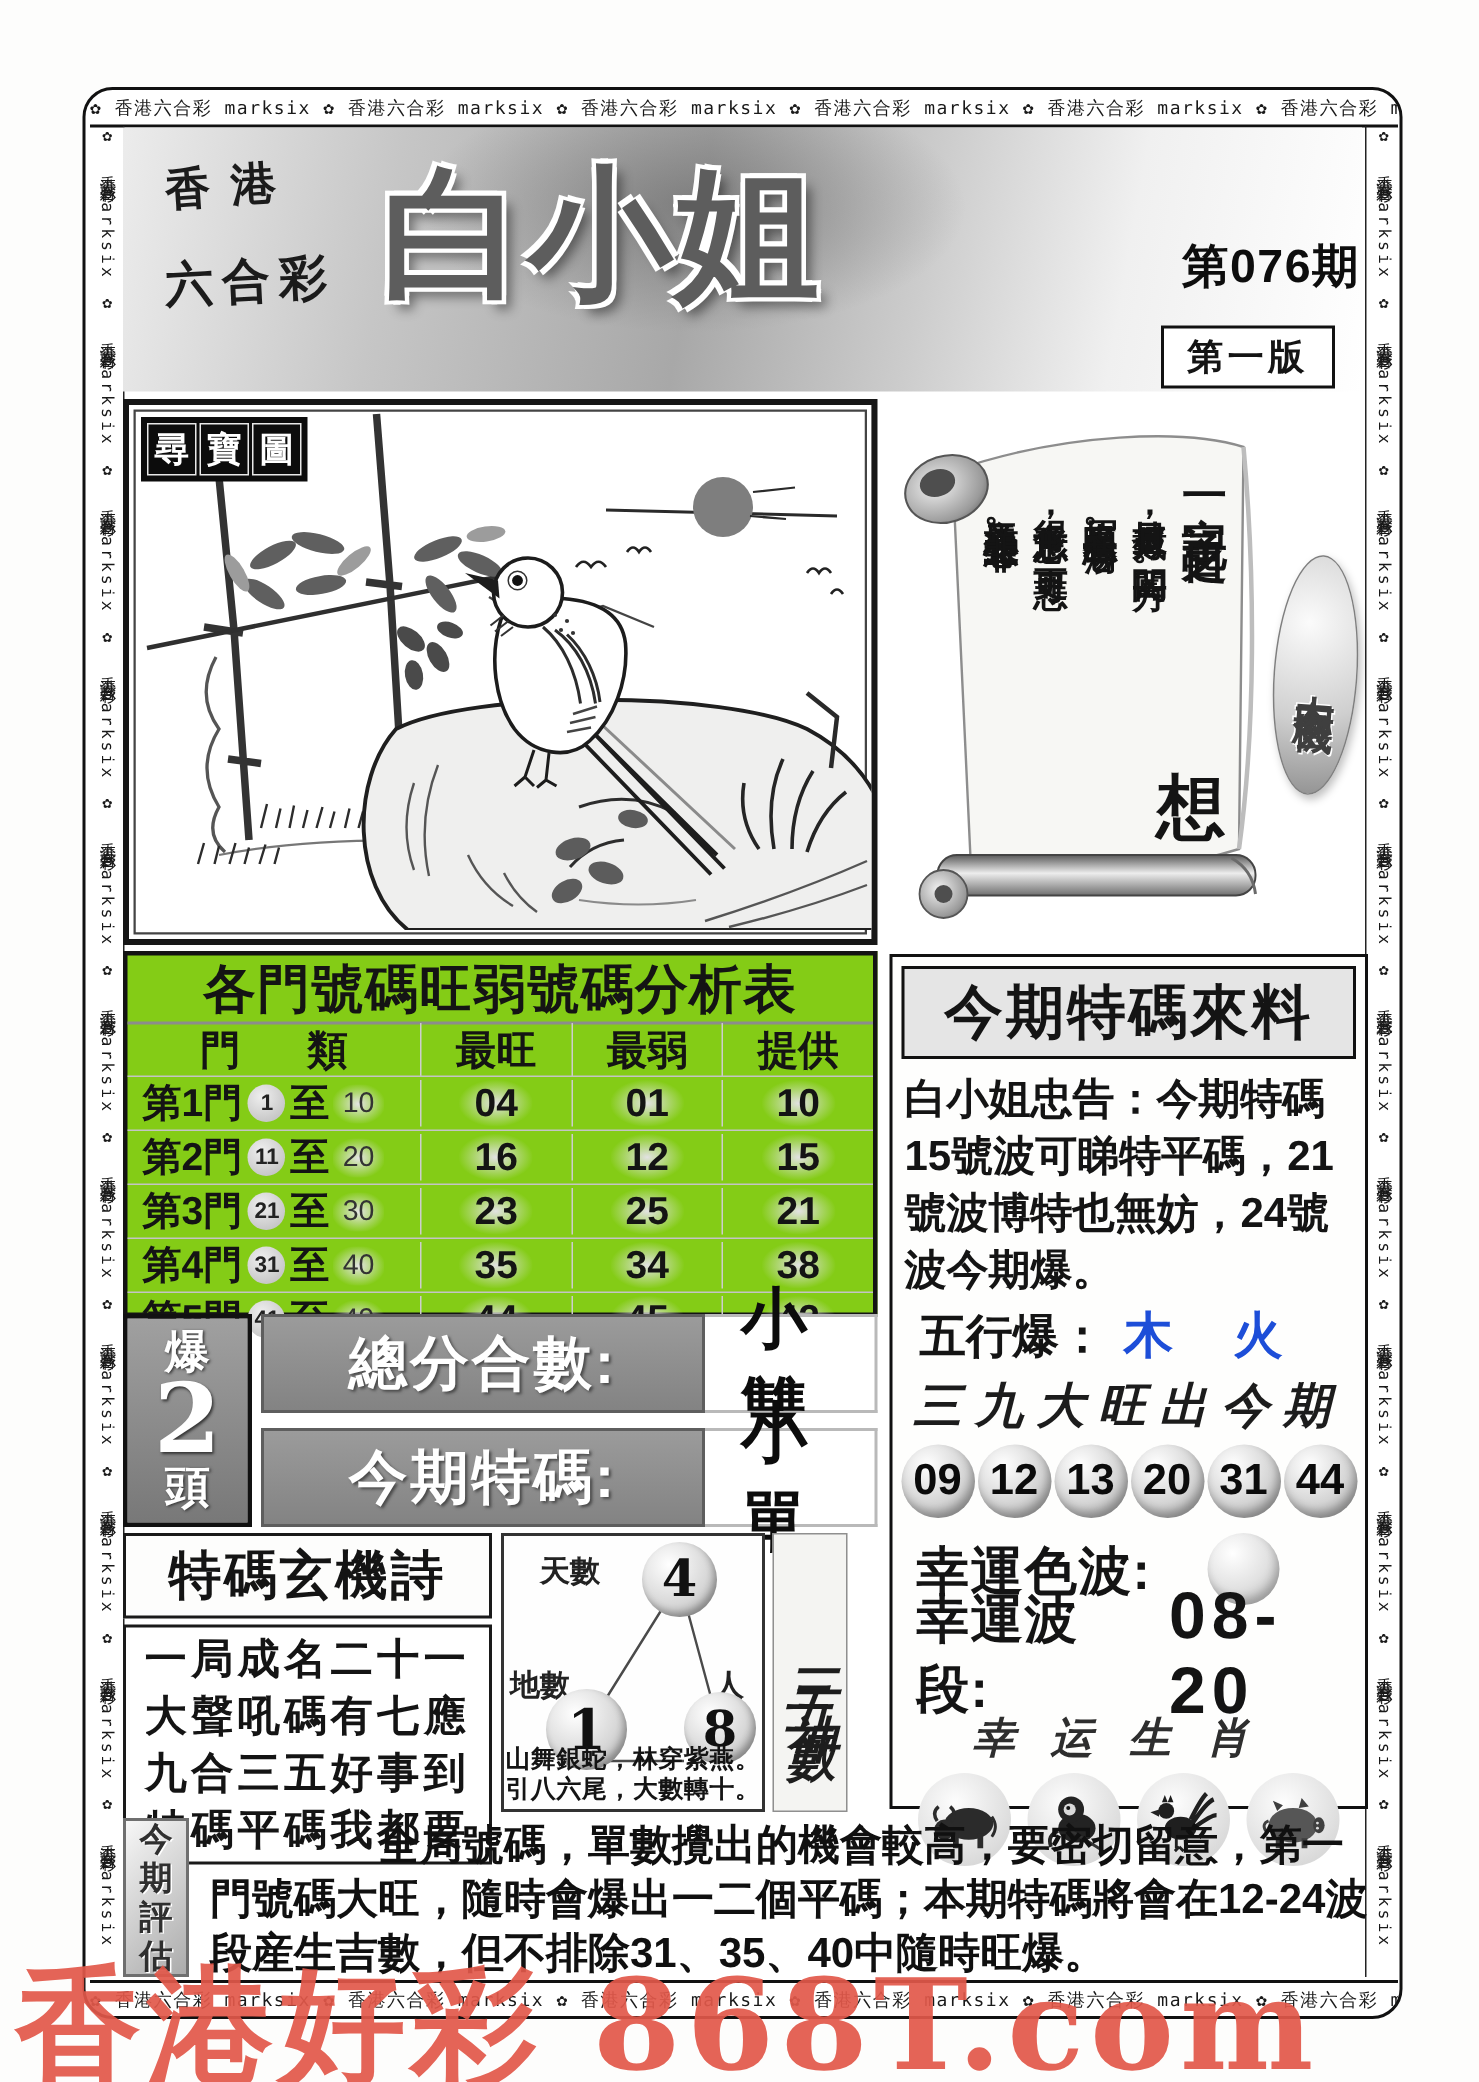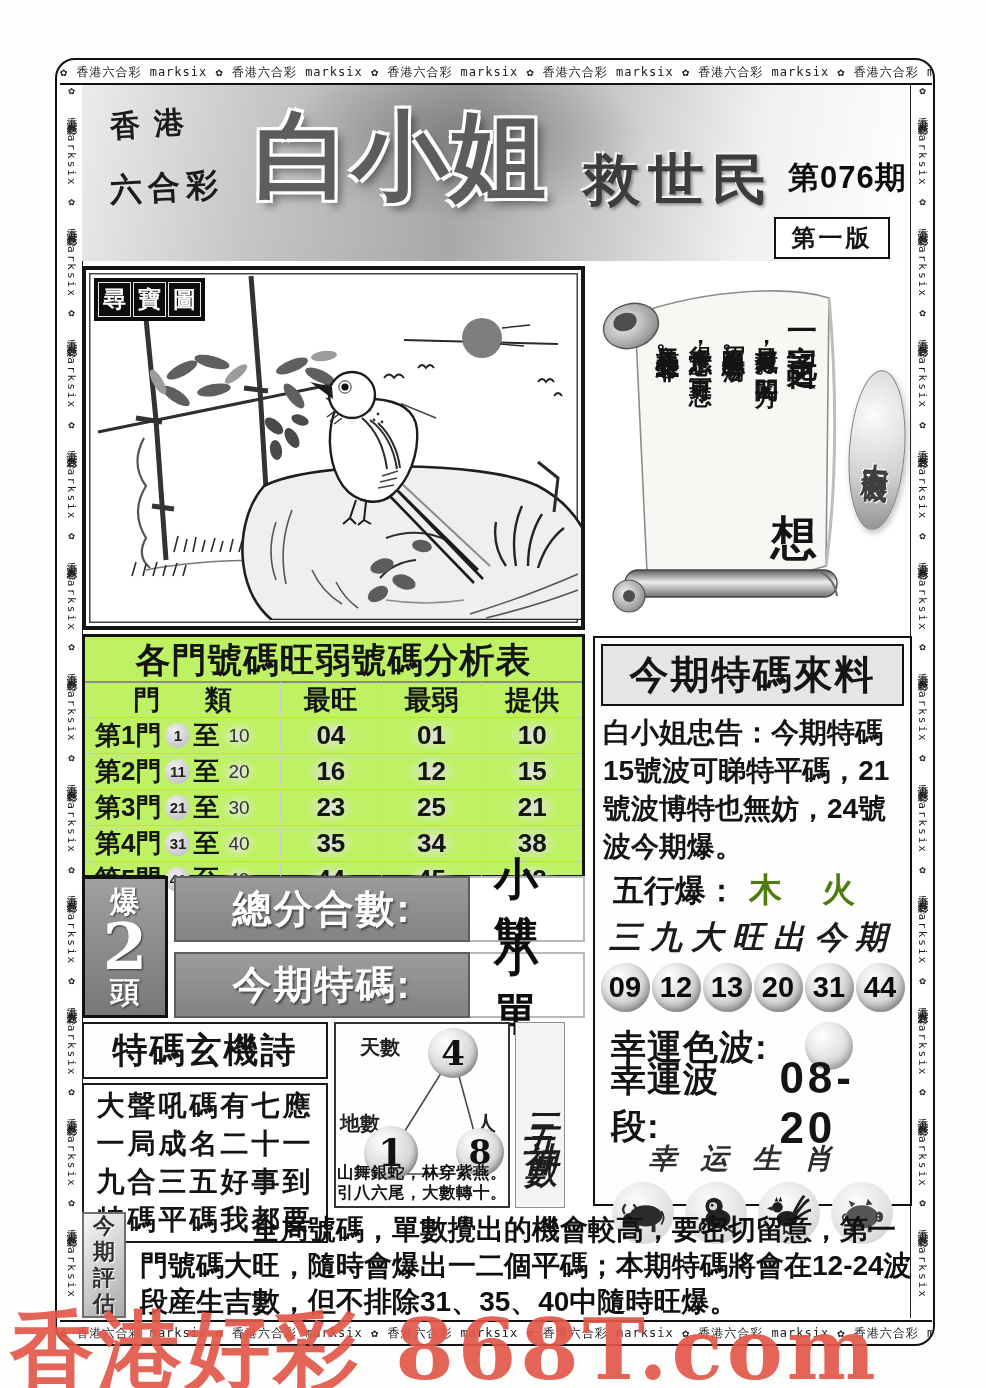--- a/index.html
+++ b/index.html
@@ -32,21 +32,21 @@
   .edition{position:absolute;left:692px;top:132px;width:112px;height:38px;border:2.5px solid #111;background:#fff;
     font-size:24px;font-weight:900;display:flex;align-items:center;justify-content:center;letter-spacing:3px;}
   
   .pic-box{position:absolute;left:82px;top:266px;width:503px;height:364px;border:4px solid #161616;
     box-sizing:border-box;background:#fff;box-shadow:inset 0 0 0 3px #fff, inset 0 0 0 4.5px #444;}
   .pic-box svg{position:absolute;left:0;top:0;}
   .pic-label{position:absolute;left:8px;top:8px;background:#0c0c0c;padding:3px;display:flex;z-index:3;}
   .pic-label span{border:1.5px solid #e8e8e8;color:#fff;font-size:23px;font-weight:900;padding:1px 4px;margin:1px;}
   
   .table{position:absolute;left:82px;top:634px;width:503px;height:244px;border:3px solid #141414;
-    box-sizing:border-box;background:#bef264;display:flex;flex-direction:column;}
+    box-sizing:border-box;background:#84cc16;display:flex;flex-direction:column;}
   .table-title{height:44px;font-size:35px;font-weight:900;letter-spacing:1px;text-align:center;line-height:46px;
     border-bottom:2px solid #8c8c8c;font-family:"DejaVu Serif",serif;}
   .t-head{display:flex;height:34px;align-items:center;font-weight:900;font-size:27px;}
   .t-row{display:flex;flex:1;align-items:center;border-top:1px solid #c4c4c4;font-size:26px;}
   .c-gate{width:195px;display:flex;align-items:center;justify-content:flex-start;padding-left:10px;box-sizing:border-box;}
   .c-val{flex:1;text-align:center;border-left:1px solid #cdcdcd;}
   .t-head .c-gate{justify-content:space-around;padding:0 26px;}
   .gate-name{font-weight:900;}
   .circ{display:inline-flex;align-items:center;justify-content:center;width:25px;height:25px;margin-left:4px;
     border-radius:50%;background:radial-gradient(circle at 38% 32%,#efefef,#b9b9b9);font-size:15px;font-weight:700;color:#222;}
@@ -97,21 +97,21 @@
     box-shadow:2px 3px 6px rgba(0,0,0,.25);}
   .badge span{writing-mode:vertical-rl;font-size:27px;font-weight:900;color:#3f3f3f;letter-spacing:4px;
     font-family:"DejaVu Serif",serif;text-shadow:1px 1px 0 #fff,-1px -1px 0 #fff;}
   .special{position:absolute;left:593px;top:636px;width:319px;height:570px;border:2.5px solid #111;
     box-sizing:border-box;background:#fefefd;}
   .special-title{margin:6px;border:2.5px solid #111;background:#e5e5e5;font-size:39px;font-weight:900;text-align:center;
     letter-spacing:2px;padding:2px 0;font-family:"DejaVu Serif",serif;}
   .advice{padding:2px 8px 0 8px;font-size:28px;font-weight:900;line-height:38px;}
   .five-row{display:flex;align-items:baseline;padding:2px 0 0 18px;}
   .five-label{font-size:31px;font-weight:900;}
-  .five-value{font-size:33px;font-weight:700;color:#4d7c0f;letter-spacing:40px;margin-left:12px;}
+  .five-value{font-size:33px;font-weight:700;color:#1d4ed8;letter-spacing:40px;margin-left:12px;}
   .hand{text-align:center;font-style:italic;font-family:"DejaVu Serif",serif;font-size:32px;font-weight:700;
     letter-spacing:9px;line-height:40px;color:#1c1c1c;margin-top:4px;}
   .balls{display:flex;justify-content:center;gap:2px;margin-top:6px;}
   .ball{width:49px;height:49px;border-radius:50%;display:flex;align-items:center;justify-content:center;
     background:radial-gradient(circle at 35% 28%,#ffffff,#d4d4d4 55%,#9d9d9d);
     box-shadow:inset -2px -4px 6px rgba(0,0,0,.28);font-size:29px;font-weight:900;color:#0b0b0b;}
   .lucky-row{position:relative;height:54px;margin-top:8px;padding-left:16px;display:flex;align-items:center;}
   .lucky-label{font-size:35px;font-weight:900;letter-spacing:1px;}
   .color-ball{position:absolute;left:210px;top:2px;width:48px;height:48px;border-radius:50%;
     background:radial-gradient(circle at 35% 28%,#ffffff,#e2e2e2 50%,#b2b2b2);box-shadow:inset -2px -4px 6px rgba(0,0,0,.22);}
@@ -141,21 +141,20 @@
   <div class="strip strip-h strip-bottom">✿ 香港六合彩 marksix ✿ 香港六合彩 marksix ✿ 香港六合彩 marksix ✿ 香港六合彩 marksix ✿ 香港六合彩 marksix ✿ 香港六合彩 marksix ✿ 香港六合彩 marksix ✿ 香港六合彩 marksix ✿ 香港六合彩 marksix ✿ 香港六合彩 marksix ✿ 香港六合彩 marksix ✿ 香港六合彩 marksix ✿ 香港六合彩 marksix ✿ 香港六合彩 marksix</div>
   <div class="strip strip-v strip-left">✿ 香港六合彩 marksix ✿ 香港六合彩 marksix ✿ 香港六合彩 marksix ✿ 香港六合彩 marksix ✿ 香港六合彩 marksix ✿ 香港六合彩 marksix ✿ 香港六合彩 marksix ✿ 香港六合彩 marksix ✿ 香港六合彩 marksix ✿ 香港六合彩 marksix ✿ 香港六合彩 marksix ✿ 香港六合彩 marksix ✿ 香港六合彩 marksix ✿ 香港六合彩 marksix</div>
   <div class="strip strip-v strip-right">✿ 香港六合彩 marksix ✿ 香港六合彩 marksix ✿ 香港六合彩 marksix ✿ 香港六合彩 marksix ✿ 香港六合彩 marksix ✿ 香港六合彩 marksix ✿ 香港六合彩 marksix ✿ 香港六合彩 marksix ✿ 香港六合彩 marksix ✿ 香港六合彩 marksix ✿ 香港六合彩 marksix ✿ 香港六合彩 marksix ✿ 香港六合彩 marksix ✿ 香港六合彩 marksix</div>
 
   <div class="header">
     <div class="brand">
       <span class="b1">香港</span>
       <span class="b2">六合彩</span>
     </div>
     <div class="main-title">白小姐</div>
-    <div class="sub-title">救世民</div>
     <div class="issue">第076期</div>
     <div class="edition">第一版</div>
   </div>
 
   <div class="pic-box">
     <div class="pic-label">
       <span>尋</span>
       <span>寶</span>
       <span>圖</span>
     </div>
@@ -317,22 +316,22 @@
         <div class="burst-label">今期特碼:</div>
         <div class="burst-value">小 單</div>
       </div>
     </div>
   </div>
 
   <div class="mystic">
     <div class="poem-box">
       <div class="poem-title">特碼玄機詩</div>
       <div class="poem-body">
+        <div class="poem-line">一局成名二十一</div>
         <div class="poem-line">大聲吼碼有七應</div>
-        <div class="poem-line">一局成名二十一</div>
         <div class="poem-line">九合三五好事到</div>
         <div class="poem-line">特碼平碼我都要</div>
       </div>
     </div>
     <div class="tri-box">
       <svg width="186" height="182" viewBox="0 0 186 182" style="position:absolute;left:0;top:0;">
         <path d="M117,30 L57,126 M117,30 L143,126 M57,150 L120,150" stroke="#4a4a4a" stroke-width="1.6" fill="none"></path>
       </svg>
       <span class="tri-label" style="left:24px;top:10px;">天數</span>
       <div class="tri-ball" style="left:92px;top:4px;width:50px;height:50px;font-size:34px;">4</div>

